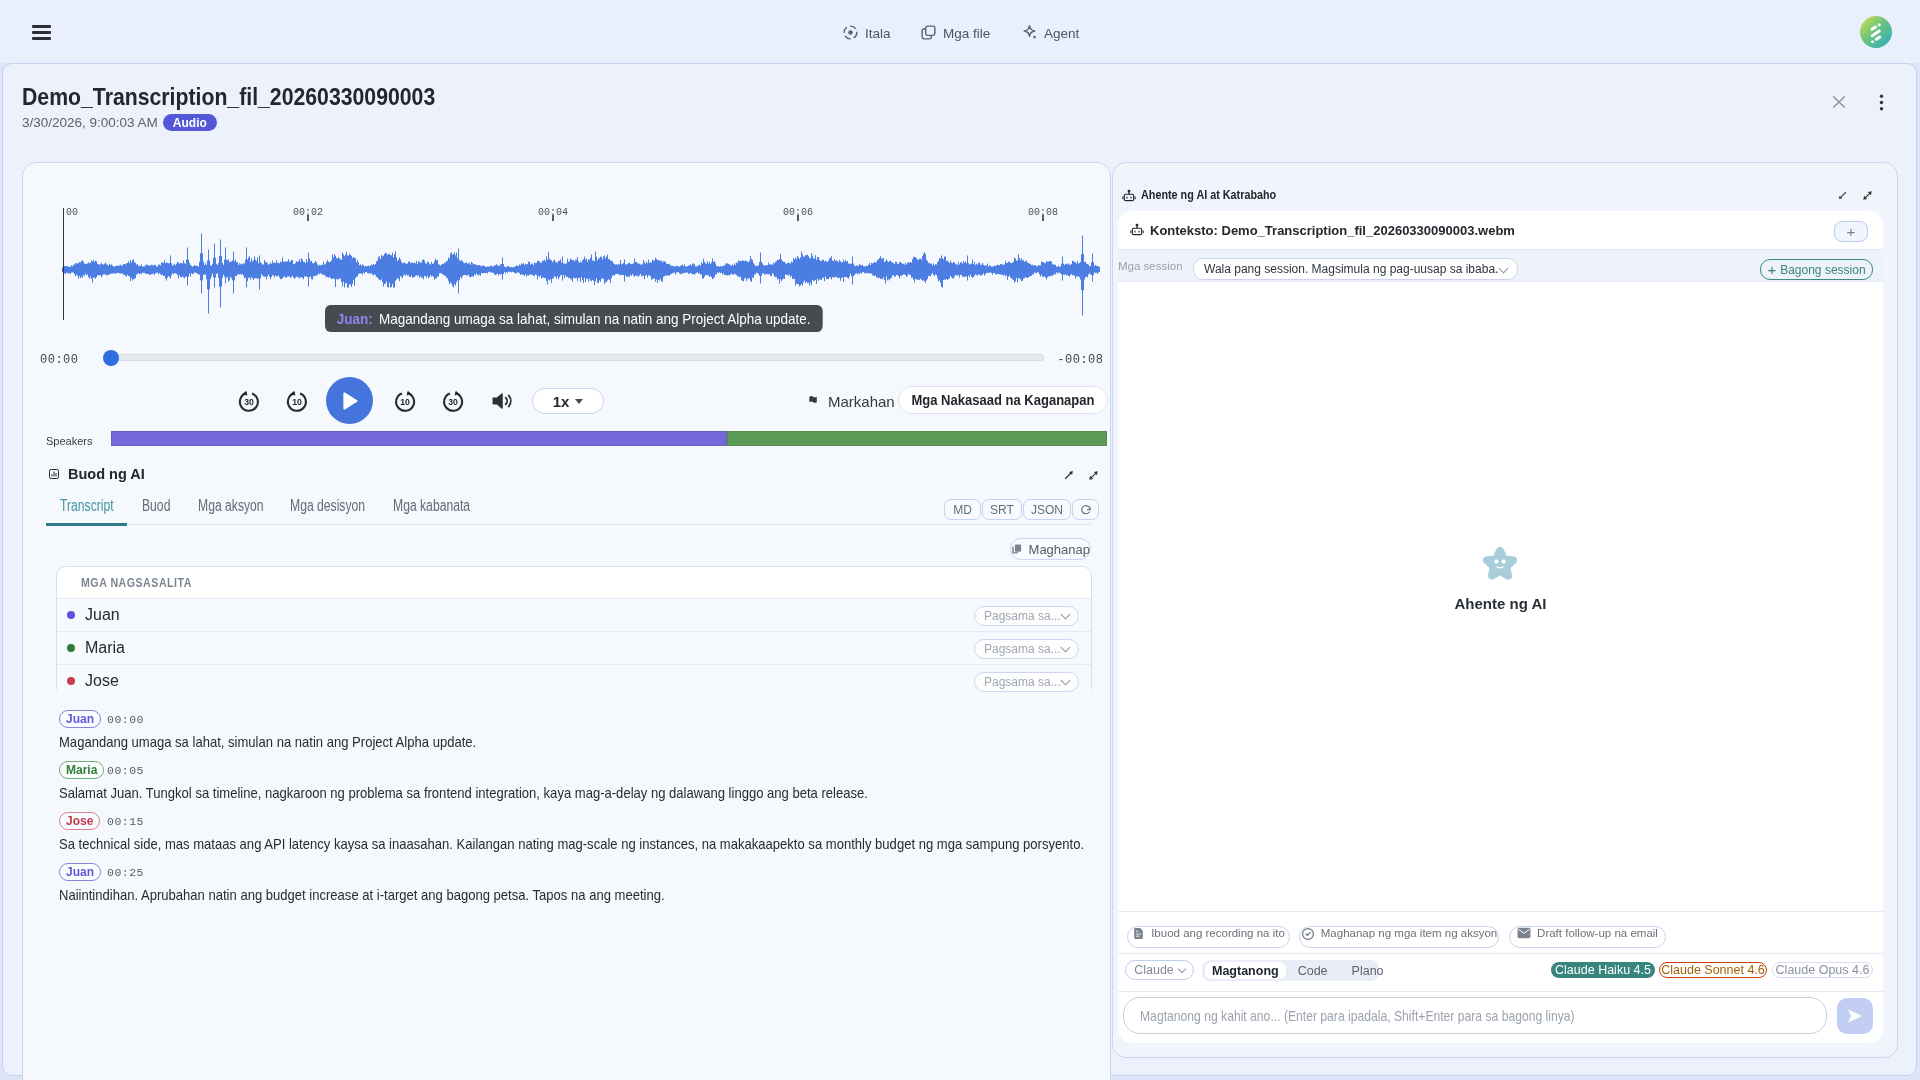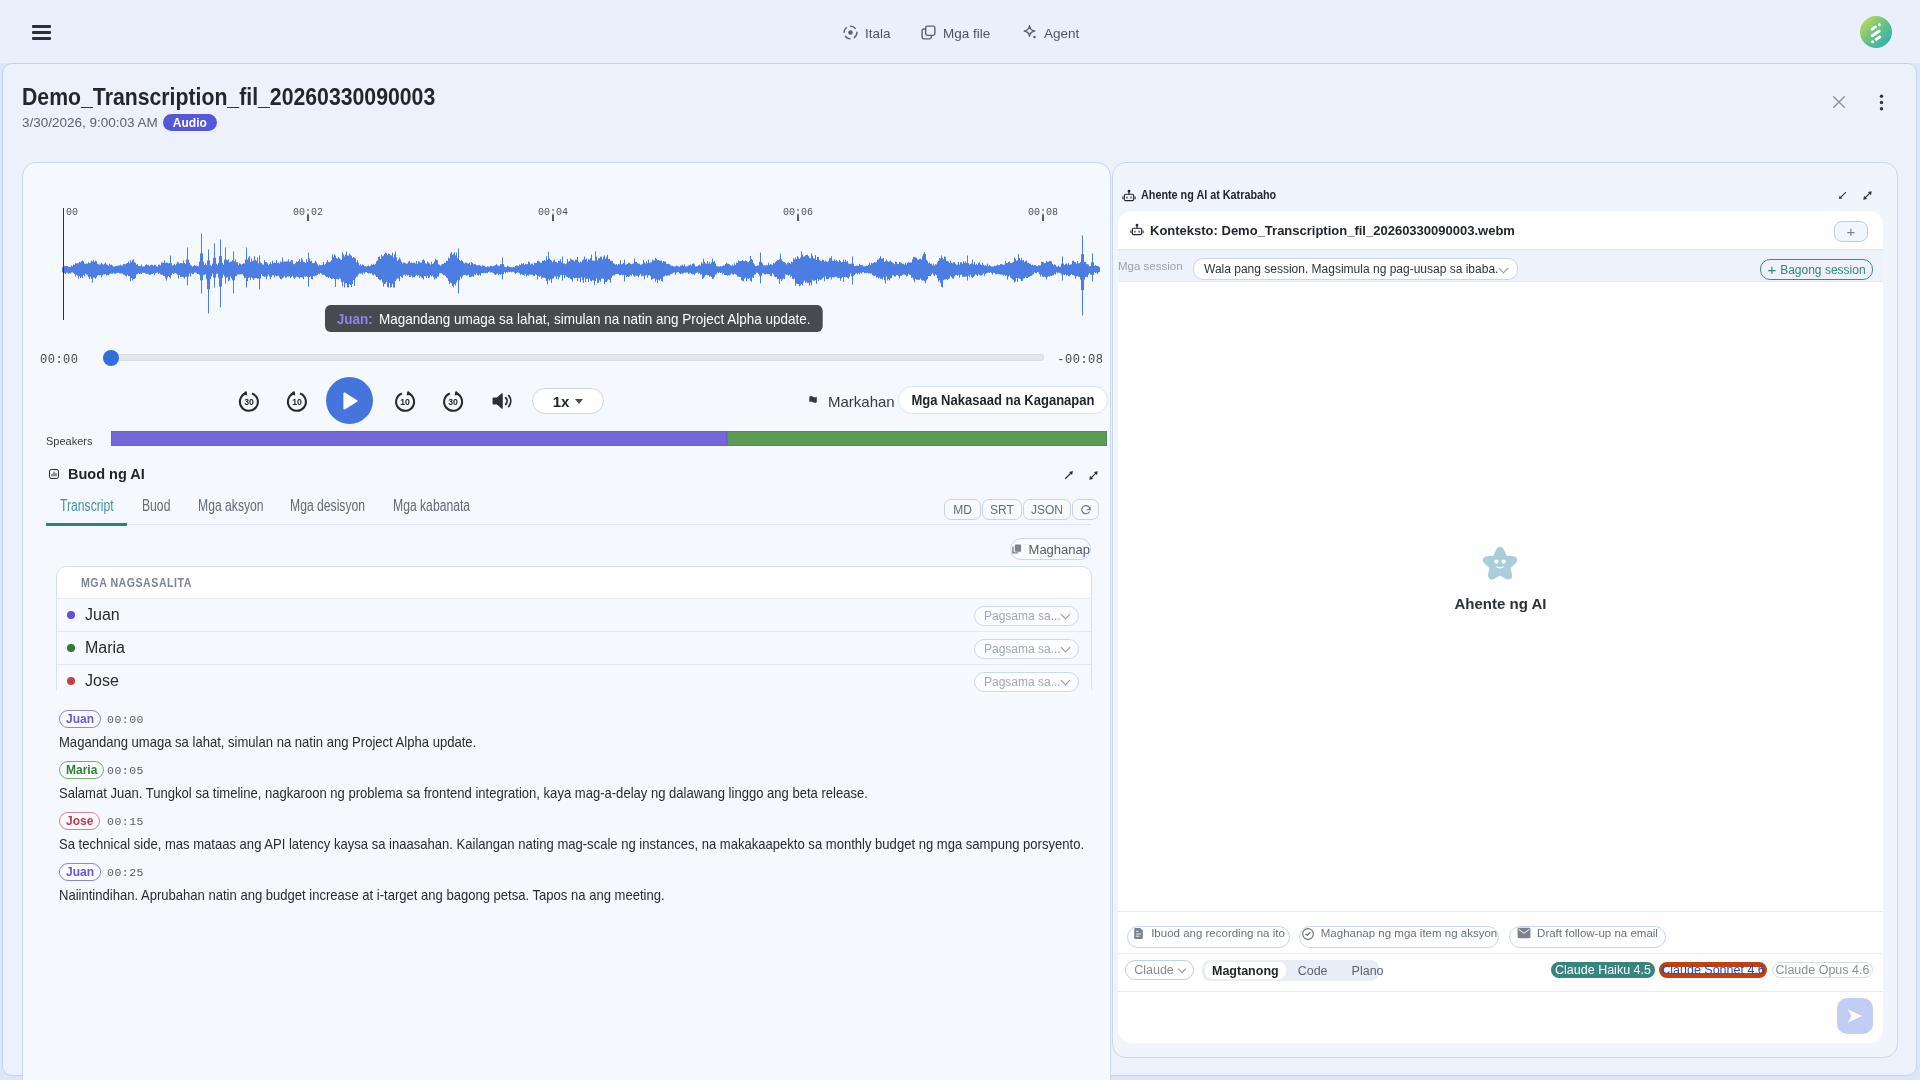--- a/index.html
+++ b/index.html
@@ -361,22 +361,25 @@
  <div class="cldd">
           <span>Claude</span>
           <span class="chev" style="margin-top:-2px;width:6px;height:6px"></span>
         </div>
  <div class="segwrap">
           <span class="sega">Magtanong</span>
           <span class="seg">Code</span>
           <span class="seg">Plano</span>
         </div>
  <div class="mpill" style="left:433px;width:104px;background:#37857d;color:#fff">Claude Haiku 4.5</div>
- <div class="mpill" style="left:541px;width:108px;border:5px solid #c2410c;color:#1d4ed8">Claude Sonnet 4.6</div>
+ <div class="mpill" style="left:541px;width:108px;border:1px solid #c2410c;color:#a16207">Claude Sonnet 4.6</div>
  <div class="mpill" style="left:654px;width:101px;border:1px solid #d5def0;color:#8a919c">Claude Opus 4.6</div>
+ <div class="inp">
+          <span>Magtanong ng kahit ano... (Enter para ipadala, Shift+Enter para sa bagong linya)</span>
+        </div>
  <div class="send">
           <svg width="18" height="16" viewBox="0 0 24 22" fill="#fff">
             <path d="M2.5 2.2 21.8 11 2.5 19.8 6.8 11z"></path>
           </svg>
         </div>
 </div>
 
 </div>
 </div>
 

